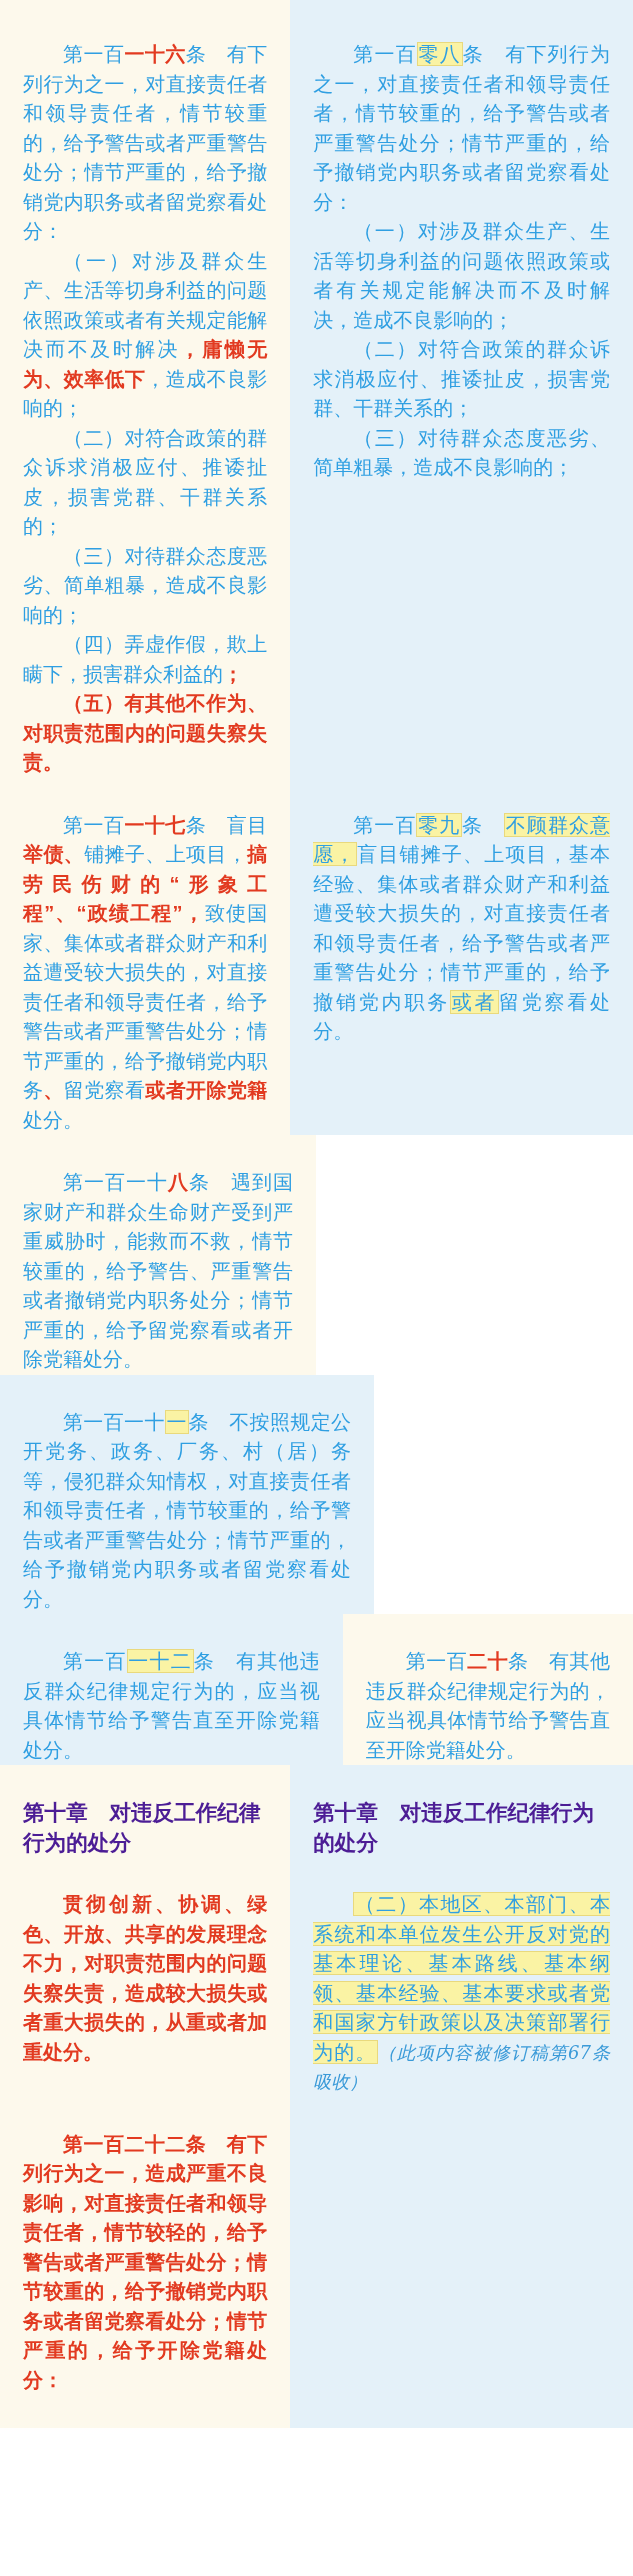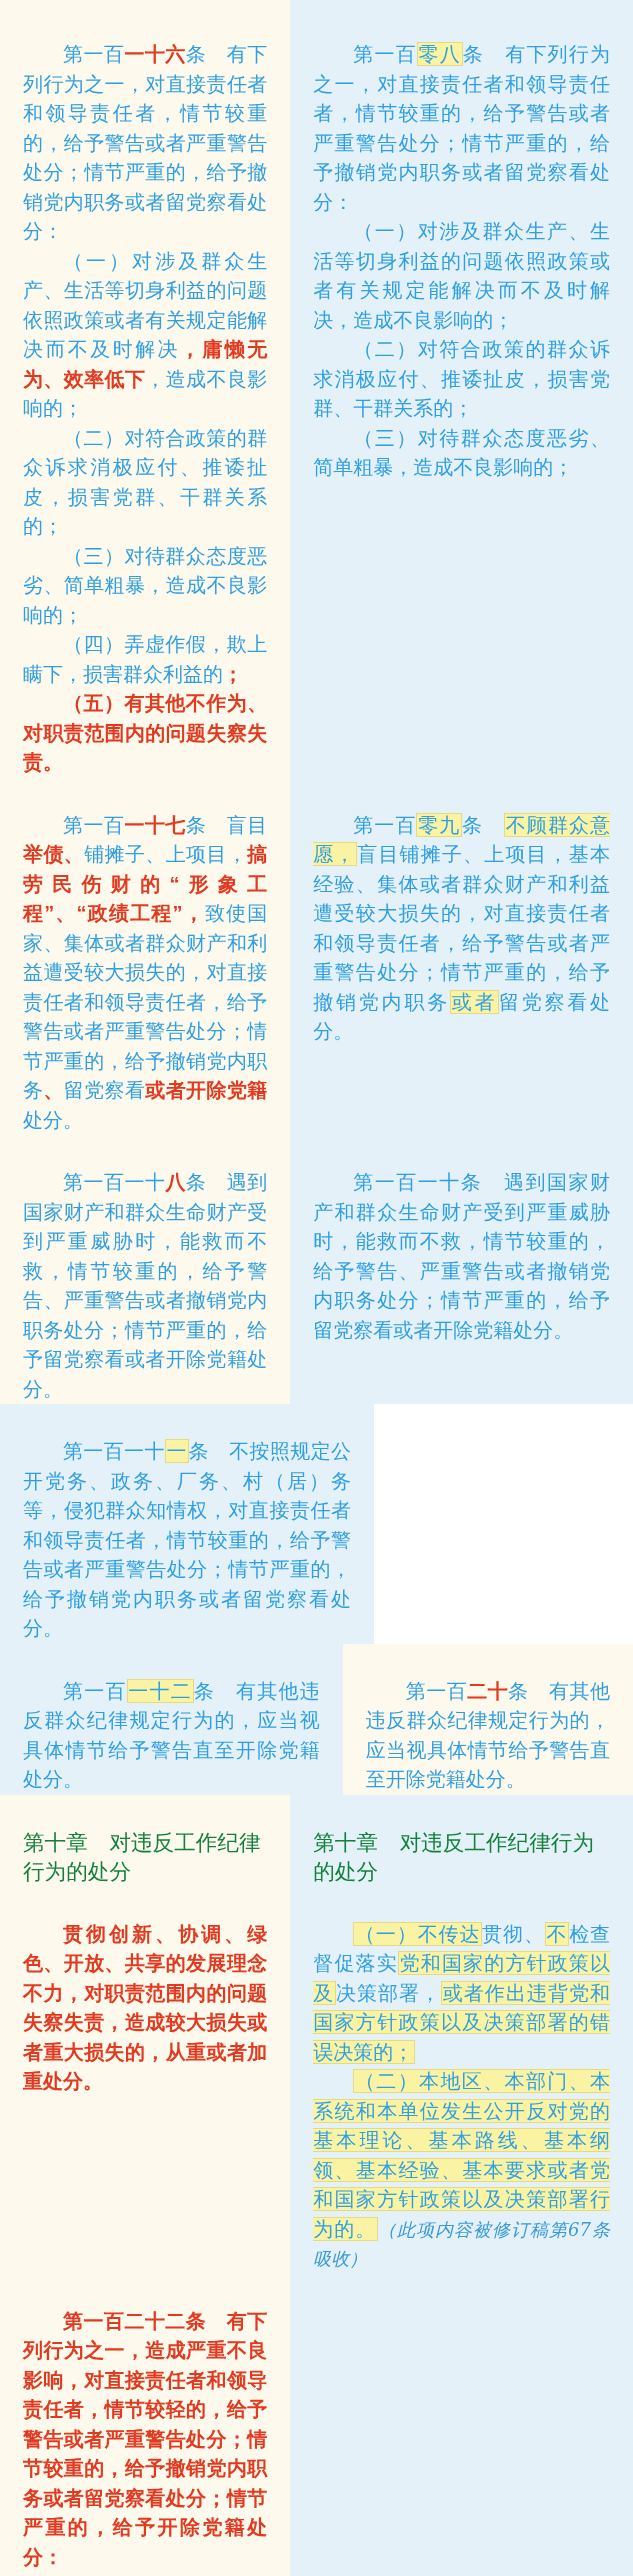--- a/index.html
+++ b/index.html
@@ -35,21 +35,21 @@
     text-align:left;
   }
   .run-n{color:#2f9fe2;}
   .run-r{color:#e23a20;font-weight:bold;}
   .run-h{
     color:#2f9fe2;
     background:#faf3a4;
     border:0.7px solid #e9d97d;
     padding:0 0.7px;
   }
-  .run-b{color:#15803d;font-weight:normal;}
+  .run-b{color:#4c1d95;font-weight:bold;}
   .run-i{
     color:#3a9ad8;
     font-style:italic;
     font-family:"DejaVu Serif","Liberation Serif",serif;
     font-size:18px;
   }
 </style>
 </head>
 <body>
 
@@ -75,23 +75,20 @@
         <p class="para"><span class="run-n">第一百</span><span class="run-r">一十七</span><span class="run-n">条　盲目</span><span class="run-r">举债、</span><span class="run-n">铺摊子、上项目，</span><span class="run-r">搞劳民伤财的“形象工程”、“政绩工程”，</span><span class="run-n">致使国家、集体或者群众财产和利益遭受较大损失的，对直接责任者和领导责任者，给予警告或者严重警告处分；情节严重的，给予撤销党内职务</span><span class="run-r">、</span><span class="run-n">留党察看</span><span class="run-r">或者开除党籍</span><span class="run-n">处分。</span></p>
       </div>
       <div class="cell right">
         <p class="para"><span class="run-n">第一百</span><span class="run-h">零九</span><span class="run-n">条　</span><span class="run-h">不顾群众意愿，</span><span class="run-n">盲目铺摊子、上项目，基本经验、集体或者群众财产和利益遭受较大损失的，对直接责任者和领导责任者，给予警告或者严重警告处分；情节严重的，给予撤销党内职务</span><span class="run-h">或者</span><span class="run-n">留党察看处分。</span></p>
       </div>
     </div>
     <div class="row">
       <div class="cell left">
         <p class="para"><span class="run-n">第一百一十</span><span class="run-r">八</span><span class="run-n">条　遇到国家财产和群众生命财产受到严重威胁时，能救而不救，情节较重的，给予警告、严重警告或者撤销党内职务处分；情节严重的，给予留党察看或者开除党籍处分。</span></p>
       </div>
-      <div class="cell right">
-        <p class="para"><span class="run-n">第一百一十条　遇到国家财产和群众生命财产受到严重威胁时，能救而不救，情节较重的，给予警告、严重警告或者撤销党内职务处分；情节严重的，给予留党察看或者开除党籍处分。</span></p>
-      </div>
     </div>
     <div class="row">
       <div class="cell right">
         <p class="para"><span class="run-n">第一百一十</span><span class="run-h">一</span><span class="run-n">条　不按照规定公开党务、政务、厂务、村（居）务等，侵犯群众知情权，对直接责任者和领导责任者，情节较重的，给予警告或者严重警告处分；情节严重的，给予撤销党内职务或者留党察看处分。</span></p>
       </div>
     </div>
     <div class="row">
       <div class="cell right">
         <p class="para"><span class="run-n">第一百</span><span class="run-h">一十二</span><span class="run-n">条　有其他违反群众纪律规定行为的，应当视具体情节给予警告直至开除党籍处分。</span></p>
       </div>
@@ -105,21 +102,20 @@
       </div>
       <div class="cell right">
         <p class="para chapter"><span class="run-b">第十章　对违反工作纪律行为的处分</span></p>
       </div>
     </div>
     <div class="row">
       <div class="cell left">
         <p class="para"><span class="run-r">贯彻创新、协调、绿色、开放、共享的发展理念不力，对职责范围内的问题失察失责，造成较大损失或者重大损失的，从重或者加重处分。</span></p>
       </div>
       <div class="cell right">
-        <p class="para"><span class="run-h">（一）不传达</span><span class="run-n">贯彻、</span><span class="run-h">不</span><span class="run-n">检查督促落实</span><span class="run-h">党和国家的方针政策以及</span><span class="run-n">决策部署，</span><span class="run-h">或者作出违背党和国家方针政策以及决策部署的错误决策的；</span></p>
         <p class="para"><span class="run-h">（二）本地区、本部门、本系统和本单位发生公开反对党的基本理论、基本路线、基本纲领、基本经验、基本要求或者党和国家方针政策以及决策部署行为的。</span><span class="run-i">（此项内容被修订稿第67条吸收）</span></p>
       </div>
     </div>
     <div class="row">
       <div class="cell left">
         <p class="para"><span class="run-r">第一百二十二条　有下列行为之一，造成严重不良影响，对直接责任者和领导责任者，情节较轻的，给予警告或者严重警告处分；情节较重的，给予撤销党内职务或者留党察看处分；情节严重的，给予开除党籍处分：</span></p>
       </div>
       <div class="cell right"></div>
     </div>
   </div>

